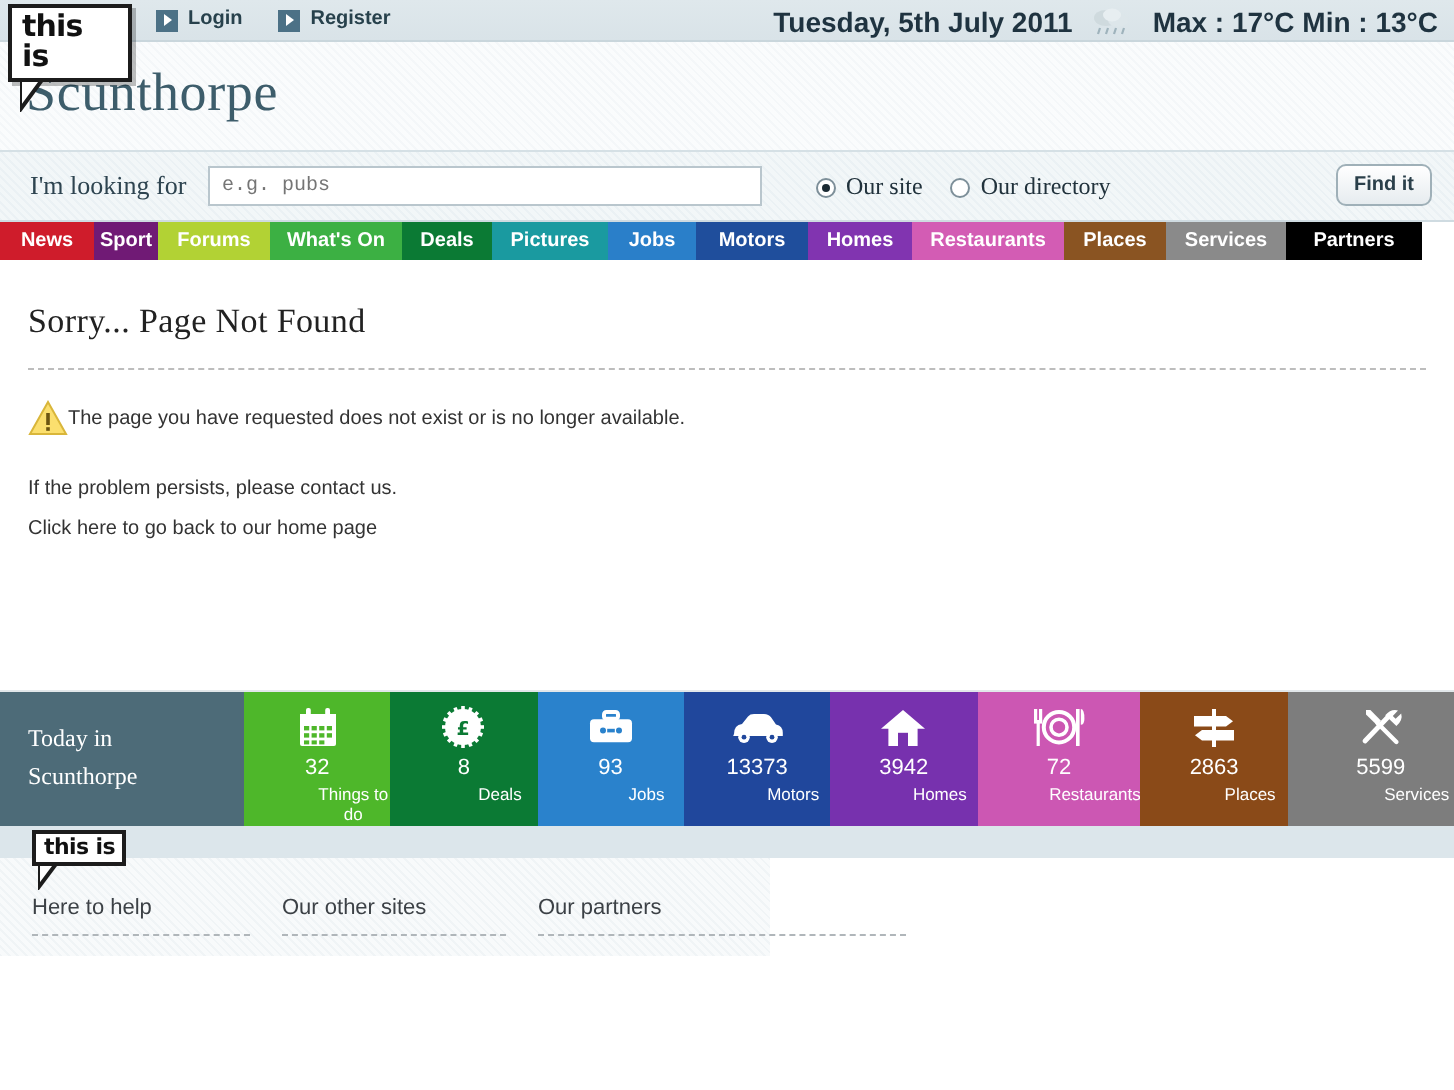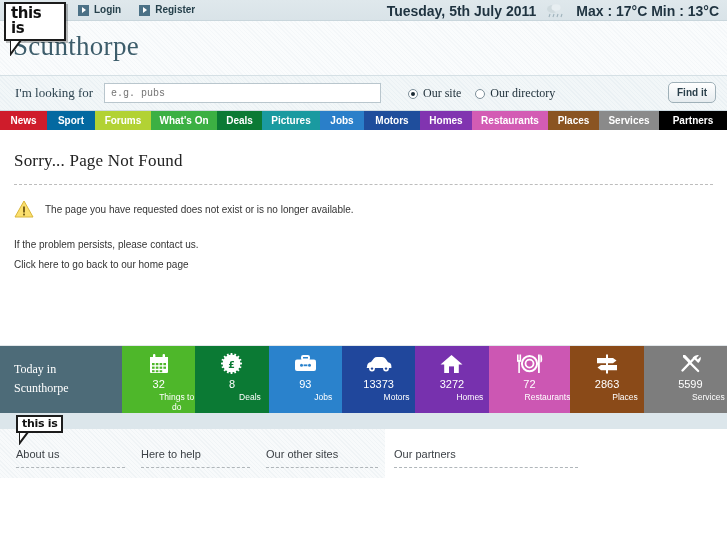--- a/index.html
+++ b/index.html
@@ -141,21 +141,21 @@
   }
 
   
   .content { position: relative; height: 215px; background: #fff; padding: 0 14px; }
   .err-title {
     font-family: "Liberation Serif", serif;
     font-size: 17px; color: #222; padding-top: 21px; letter-spacing: 0.2px;
   }
   .dash { border-top: 1px dashed #bdbdbd; margin-top: 13px; }
   .err-row {
-    display: flex; align-items: center; gap: 11px; margin-top: 15px;
+    display: flex; align-items: center; margin-top: 15px;
   }
   .warn-ico { width: 20px; height: 18px; display: block; flex: 0 0 auto; }
   .err-msg { font-size: 10px; color: #333; }
   .err-line { font-size: 10px; color: #333; margin-top: 21px; }
   .err-line.second { margin-top: 9px; }
 
   
   .stats {
     display: flex; height: 68px; width: 727px;
     border-top: 1px solid #e2e7ea;
@@ -261,21 +261,21 @@
       <label class="radio-opt">
         <span class="radio-dot"></span>
         <span>Our directory</span>
       </label>
     </div>
     <button class="find-btn">Find it</button>
   </div>
 
   <nav class="nav">
       <a href="#" class="nav-item" style="background: rgb(207, 28, 43); width: 47px;">News</a>
-      <a href="#" class="nav-item" style="background: #0369a1; width: 48px;">Sport</a>
+      <a href="#" class="nav-item" style="background: #701a75; width: 32px;">Sport</a>
       <a href="#" class="nav-item" style="background: rgb(178, 210, 52); width: 56px;">Forums</a>
       <a href="#" class="nav-item" style="background: rgb(60, 176, 67); width: 66px;">What's On</a>
       <a href="#" class="nav-item" style="background: rgb(11, 122, 52); width: 45px;">Deals</a>
       <a href="#" class="nav-item" style="background: rgb(26, 154, 160); width: 58px;">Pictures</a>
       <a href="#" class="nav-item" style="background: rgb(42, 127, 201); width: 44px;">Jobs</a>
       <a href="#" class="nav-item" style="background: rgb(31, 78, 156); width: 56px;">Motors</a>
       <a href="#" class="nav-item" style="background: rgb(129, 52, 176); width: 52px;">Homes</a>
       <a href="#" class="nav-item" style="background: rgb(211, 92, 180); width: 76px;">Restaurants</a>
       <a href="#" class="nav-item" style="background: rgb(138, 84, 34); width: 51px;">Places</a>
       <a href="#" class="nav-item" style="background: rgb(138, 138, 138); width: 60px;">Services</a>
@@ -383,21 +383,21 @@
         <div class="stat-num">13373</div>
         <div class="stat-lbl">Motors</div>
       </div>
       <div class="stat" style="background: rgb(119, 49, 174);">
         <div class="stat-ico">
           <svg width="23" height="20" viewBox="0 0 23 20">
             <path d="M11.5 1 L22.5 10.4 L18.8 10.4 L18.8 19 L4.2 19 L4.2 10.4 L0.5 10.4 Z" fill="#fff"></path>
             <rect x="9" y="12.4" width="5" height="6.6" fill="#7731ae"></rect>
           </svg>
         </div>
-        <div class="stat-num">3272</div>
+        <div class="stat-num">3942</div>
         <div class="stat-lbl">Homes</div>
       </div>
       <div class="stat" style="background: rgb(204, 87, 179);">
         <div class="stat-ico">
           <svg width="27" height="20" viewBox="0 0 27 20">
             <g fill="#fff">
               <rect x="1" y="0.5" width="1.6" height="6"></rect>
               <rect x="3.5" y="0.5" width="1.6" height="6"></rect>
               <rect x="1" y="6" width="4.1" height="1.8"></rect>
               <rect x="2.3" y="7" width="1.6" height="12"></rect>
@@ -444,24 +444,20 @@
     <div class="footer-strip"></div>
     <div class="partners-panel"></div>
     <div class="footer-logo">
       <div class="footer-logo-box">this is</div>
       <svg width="14" height="13" viewBox="0 0 14 13" style="display:block;margin-left:3px;margin-top:-1px;">
         <polygon points="0,0 9,0 0,12" fill="#ffffff" stroke="#1c1c1c" stroke-width="2"></polygon>
       </svg>
     </div>
     <div class="fcols">
         <div class="fcol" style="width: 125px;">
-          <div class="fcol-title">About us</div>
-          <div class="fcol-rule"></div>
-        </div>
-        <div class="fcol" style="width: 125px;">
           <div class="fcol-title">Here to help</div>
           <div class="fcol-rule"></div>
         </div>
         <div class="fcol" style="width: 128px;">
           <div class="fcol-title">Our other sites</div>
           <div class="fcol-rule"></div>
         </div>
         <div class="fcol" style="width: 200px;">
           <div class="fcol-title">Our partners</div>
           <div class="fcol-rule"></div>

